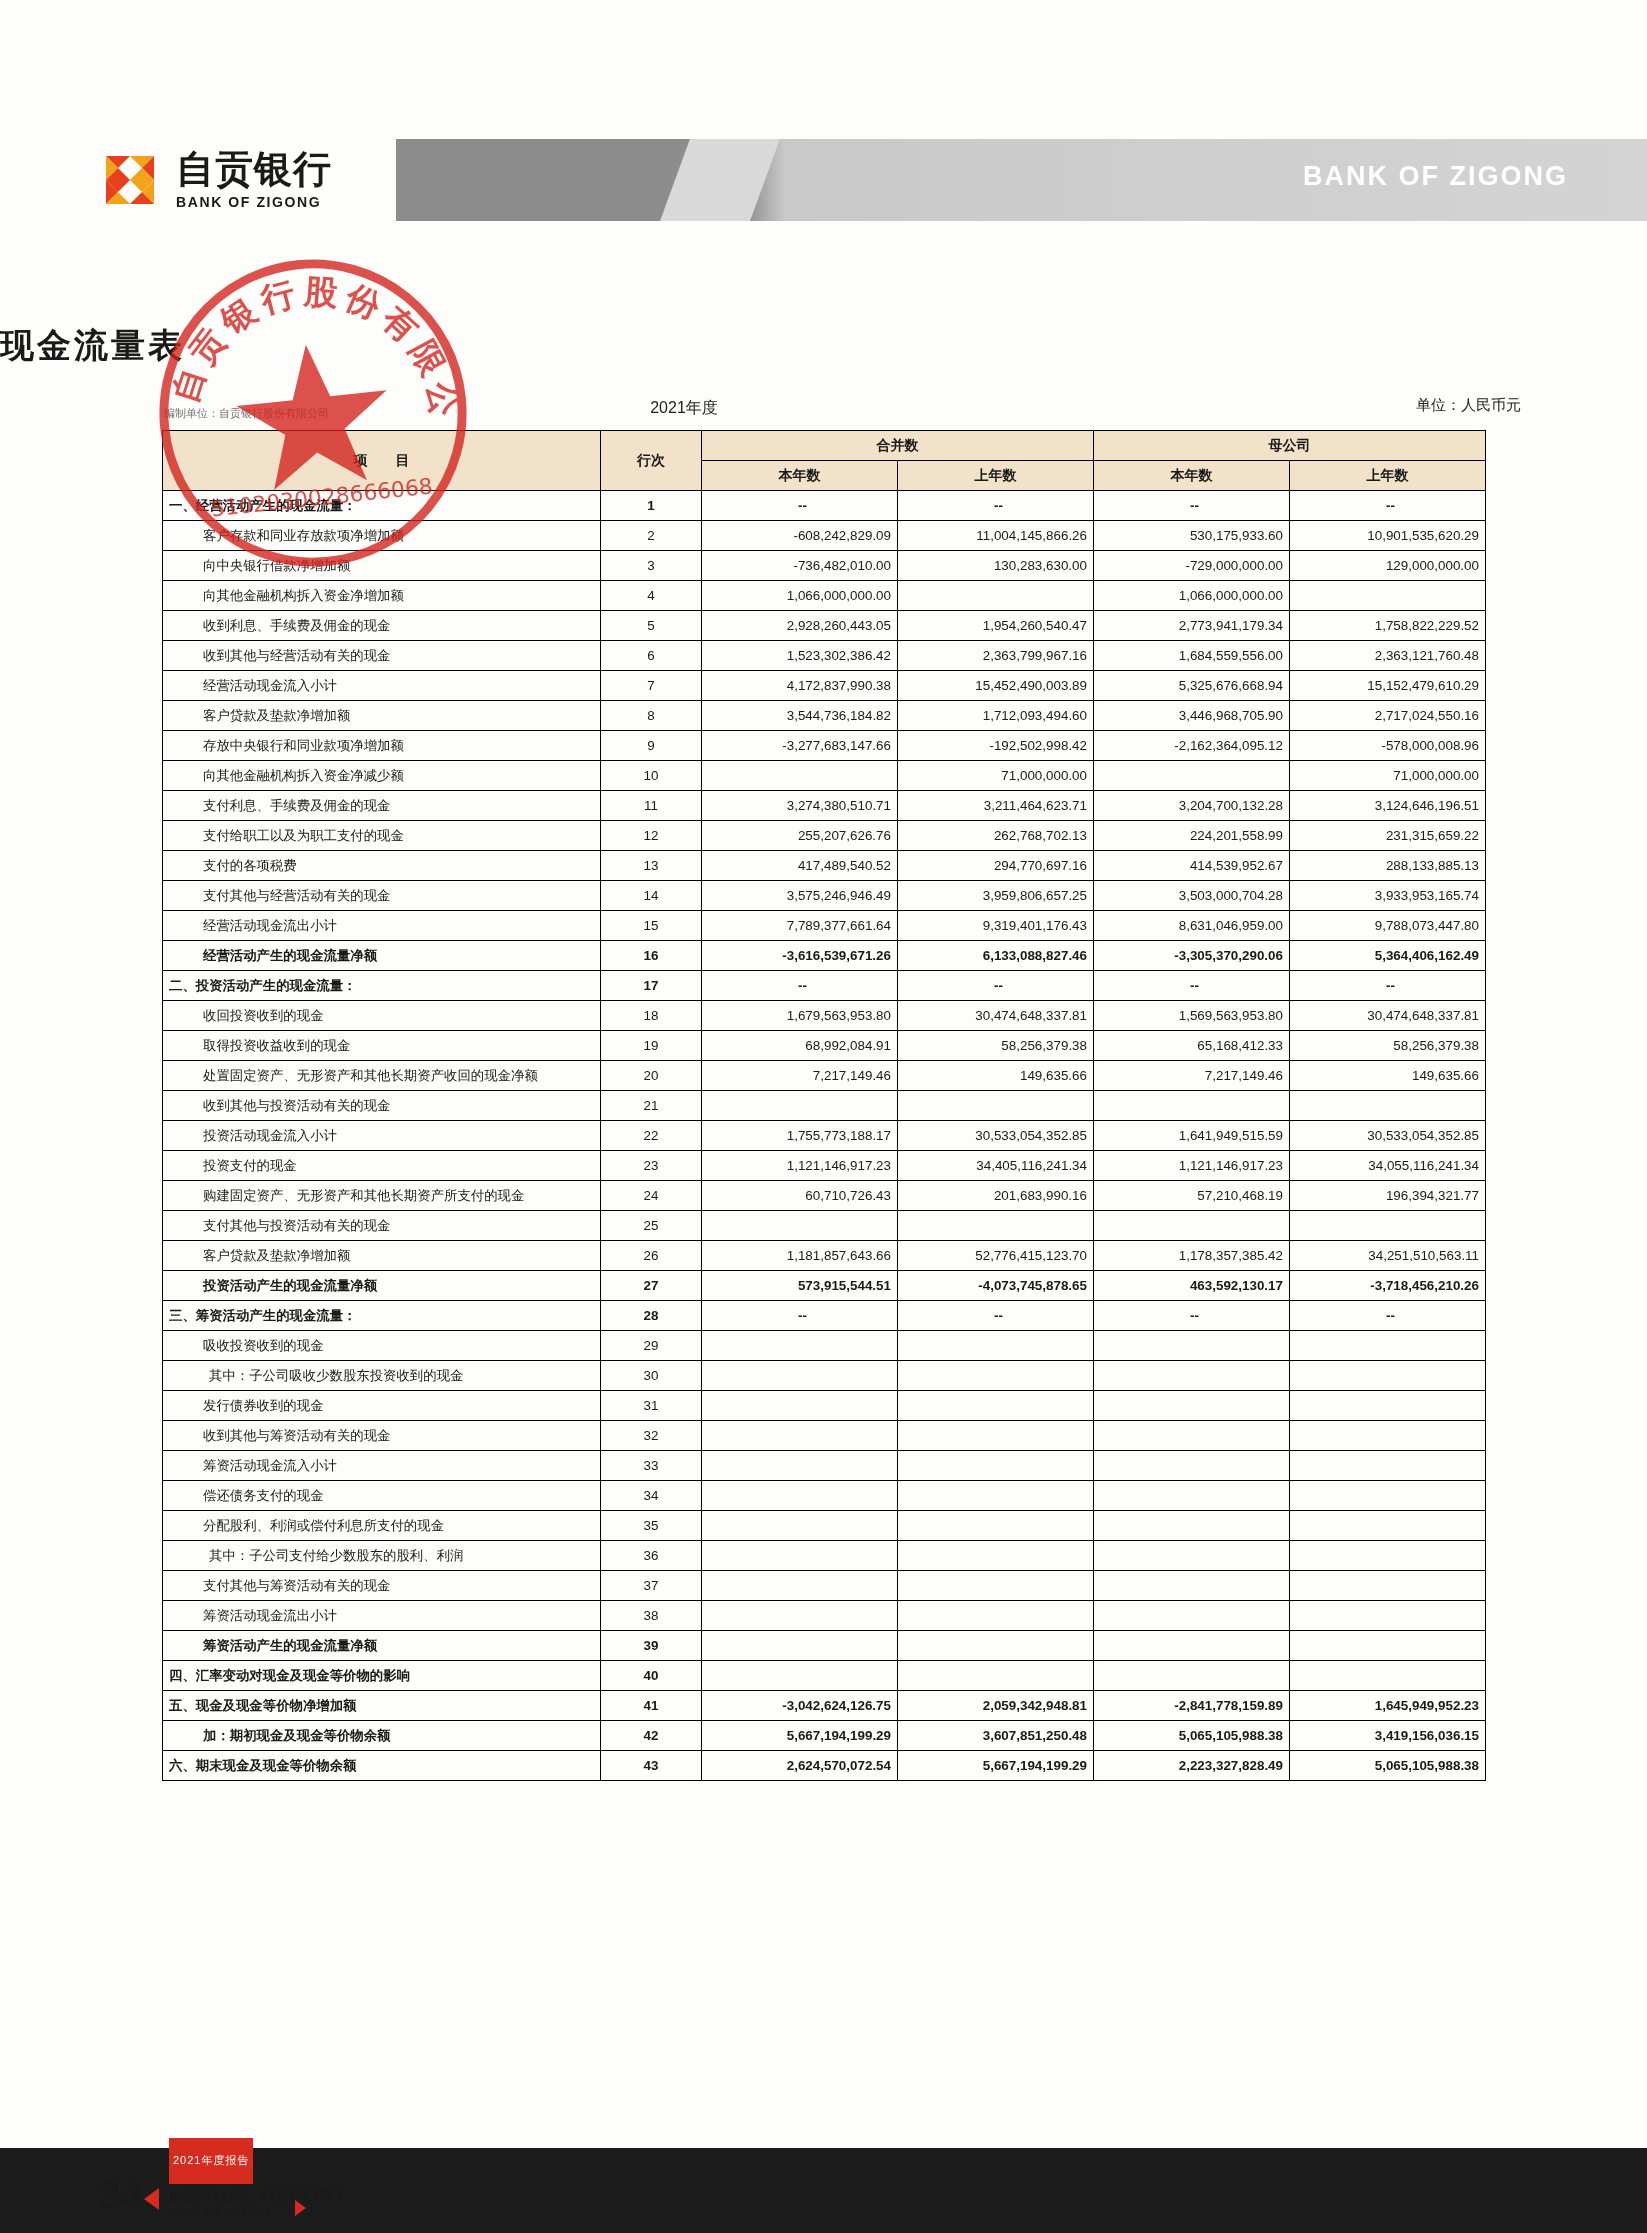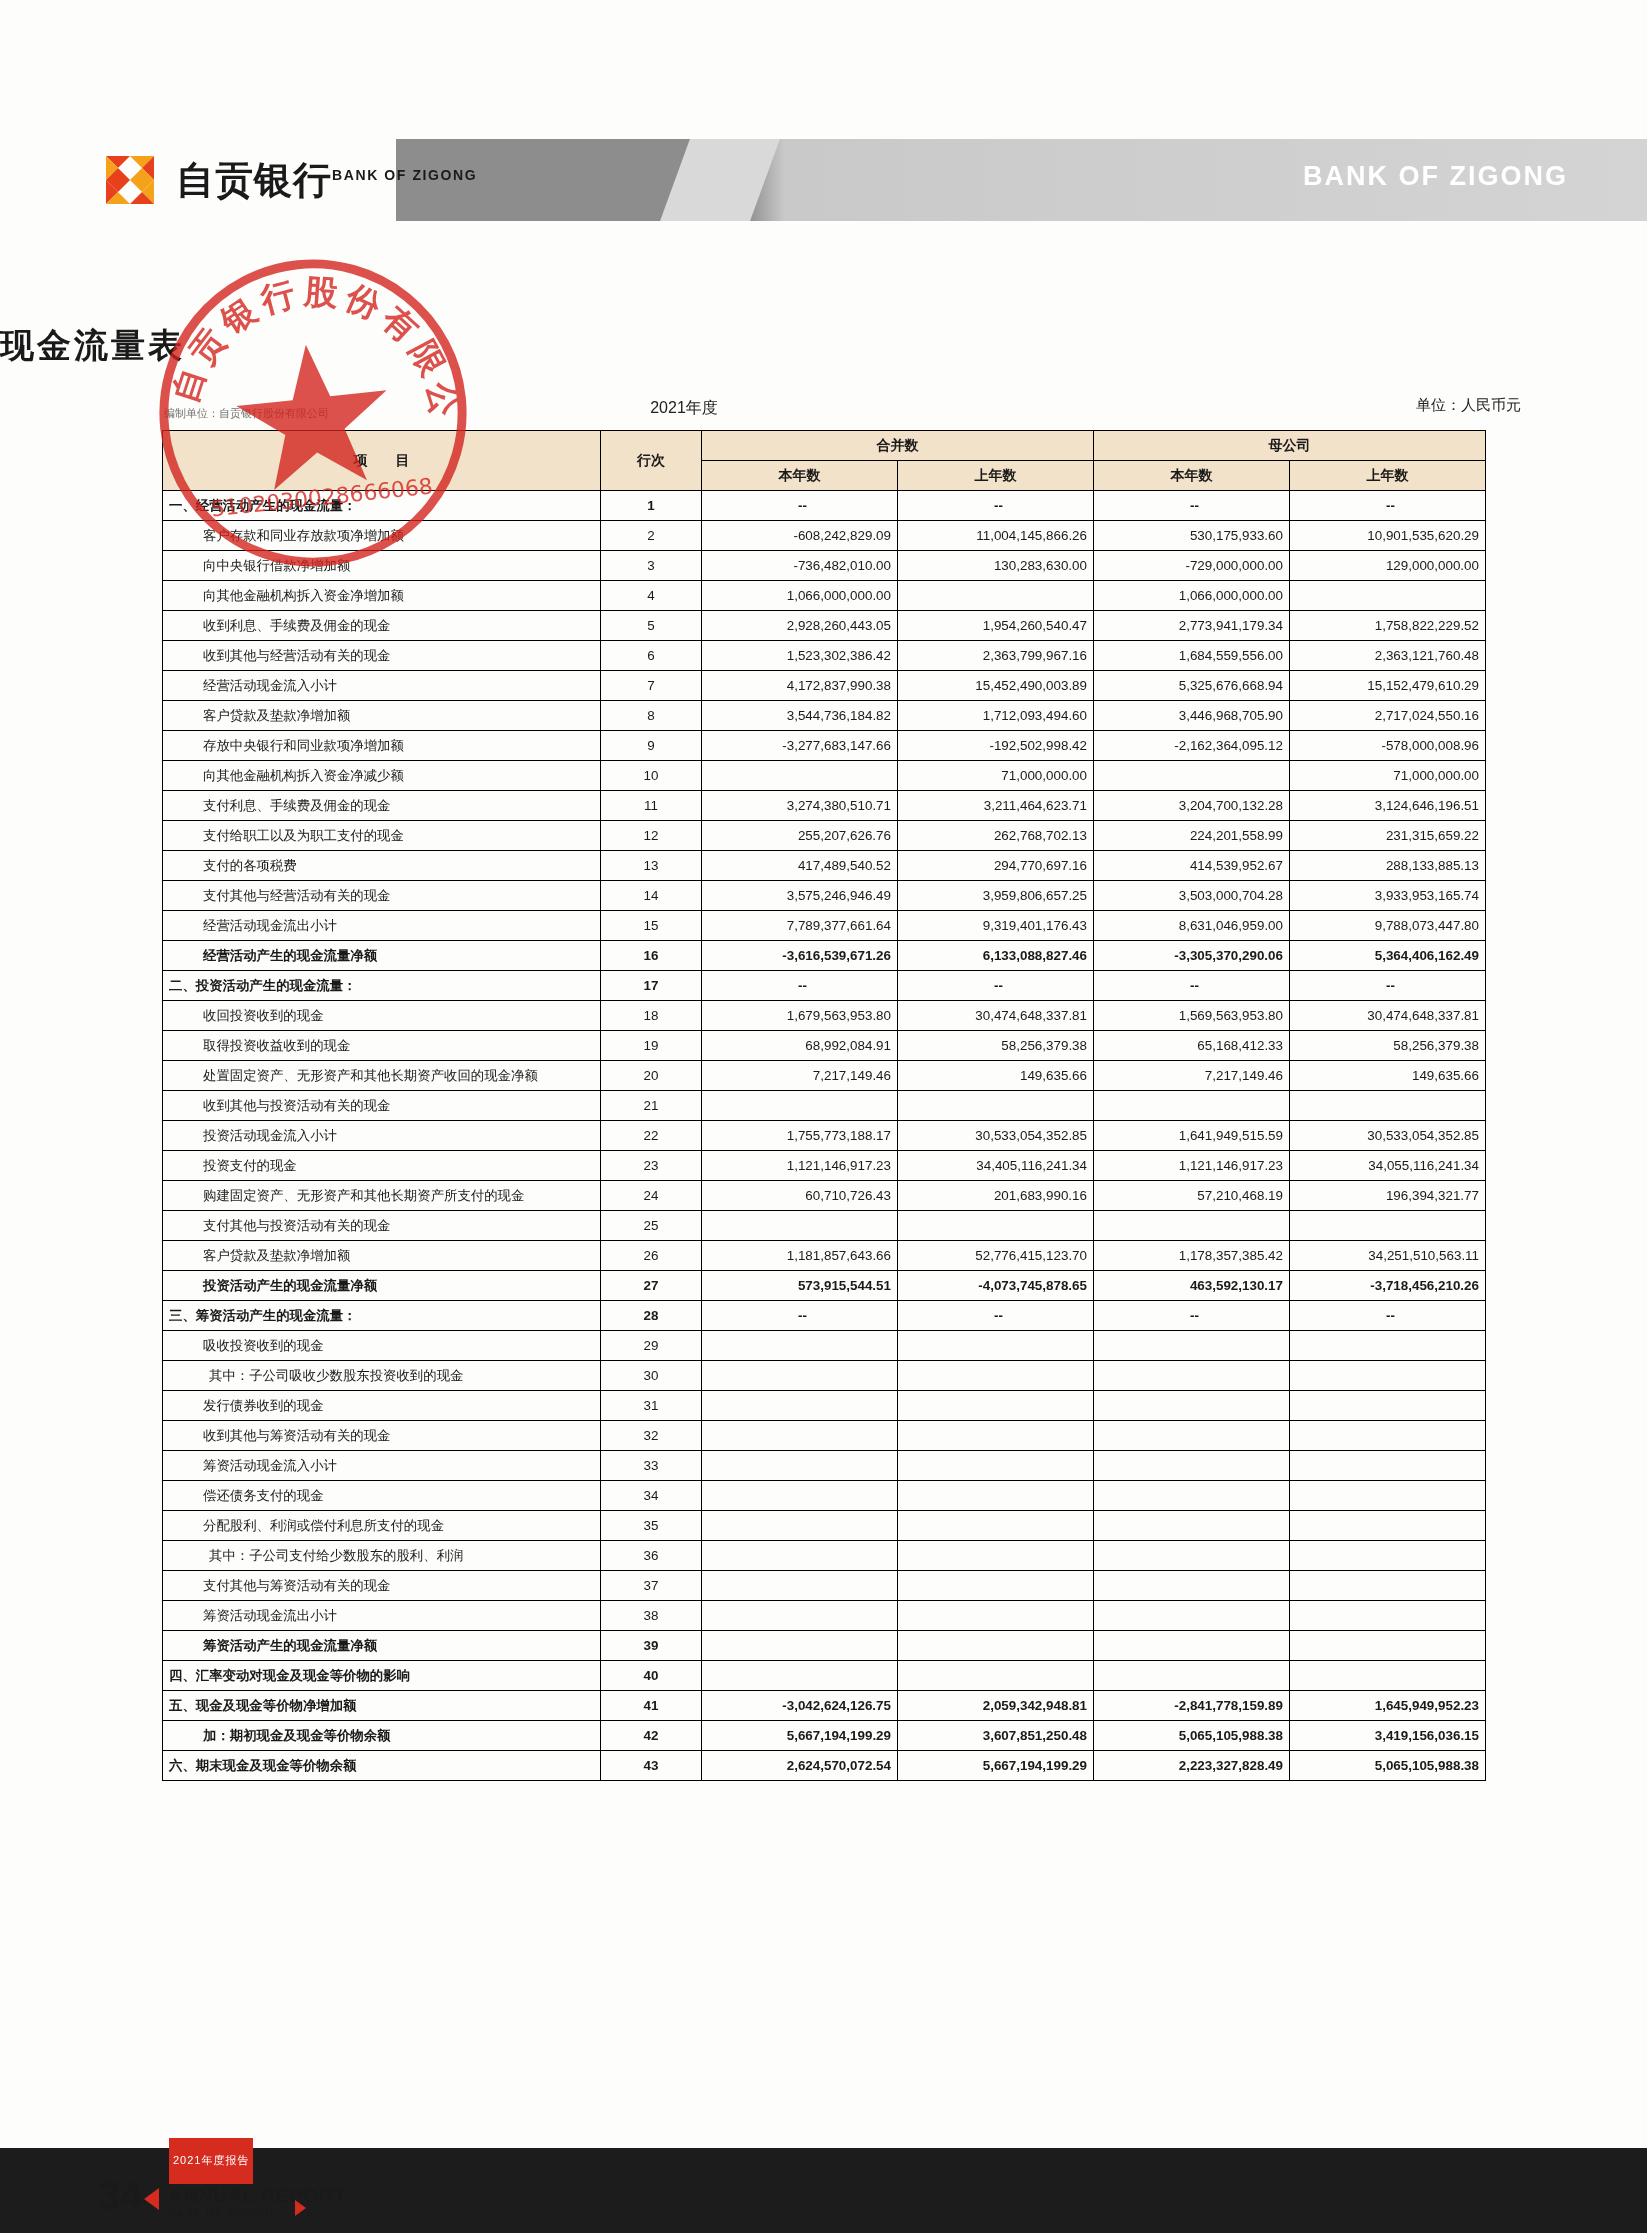--- a/index.html
+++ b/index.html
@@ -80,21 +80,21 @@
     line-height: 1;
     letter-spacing: 1px;
   }
   .logo-en {
     font-size: 14px;
     font-weight: bold;
     color: #1a1a1a;
     letter-spacing: 1.6px;
     margin-top: 6px;
   }
-  .logo-text-col { display: flex; flex-direction: row; justify-content: center;}
+  .logo-text-col { display: flex; flex-direction: column; justify-content: center;}
 
   
   .doc-title {
     position: absolute;
     left: 0;
     top: 323px;
     width: 1648px;
     font-size: 34px;
     font-weight: bold;
     letter-spacing: 3px;

